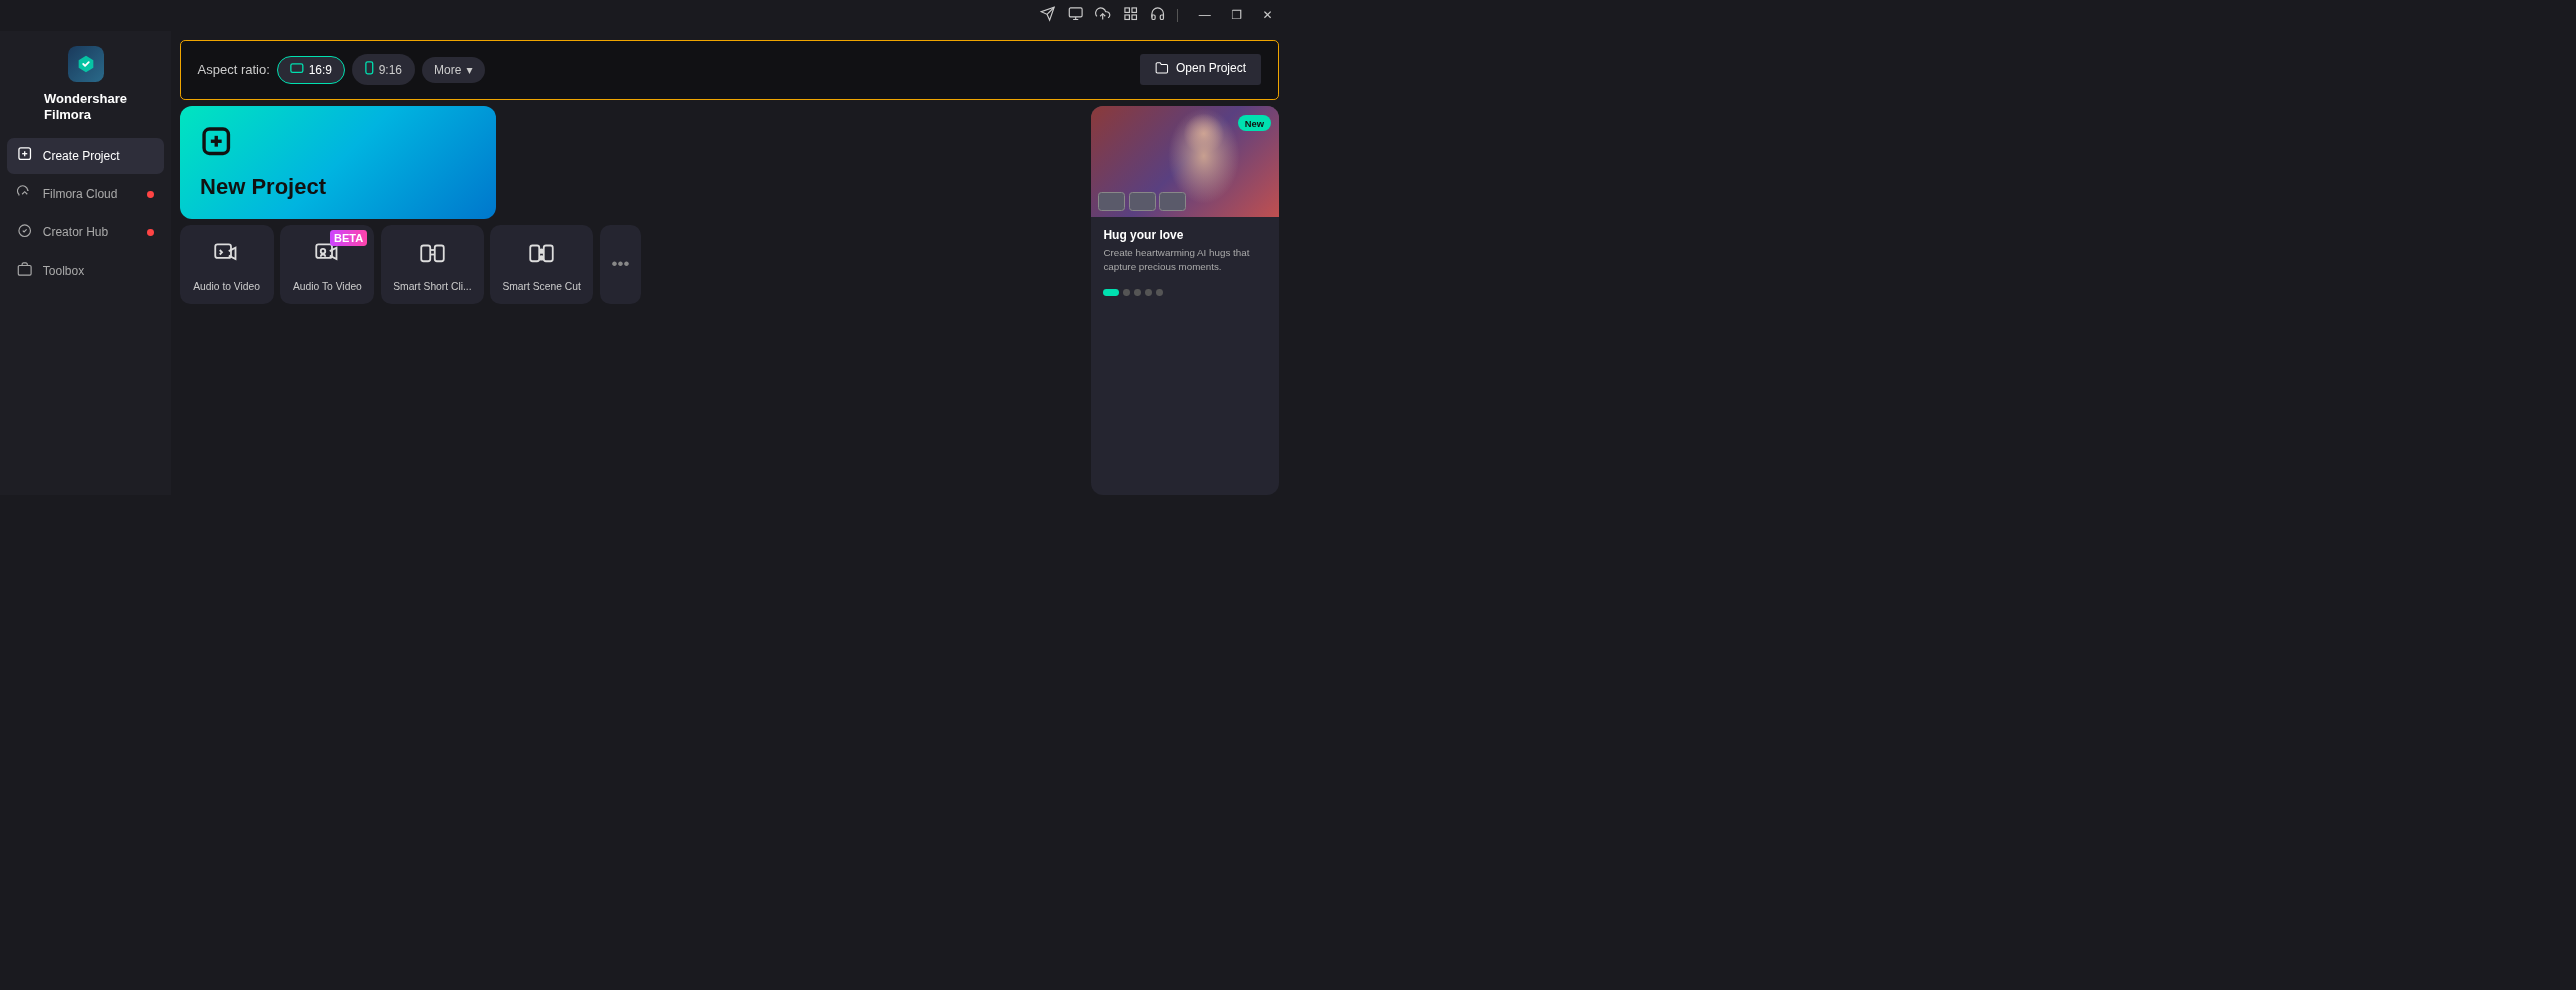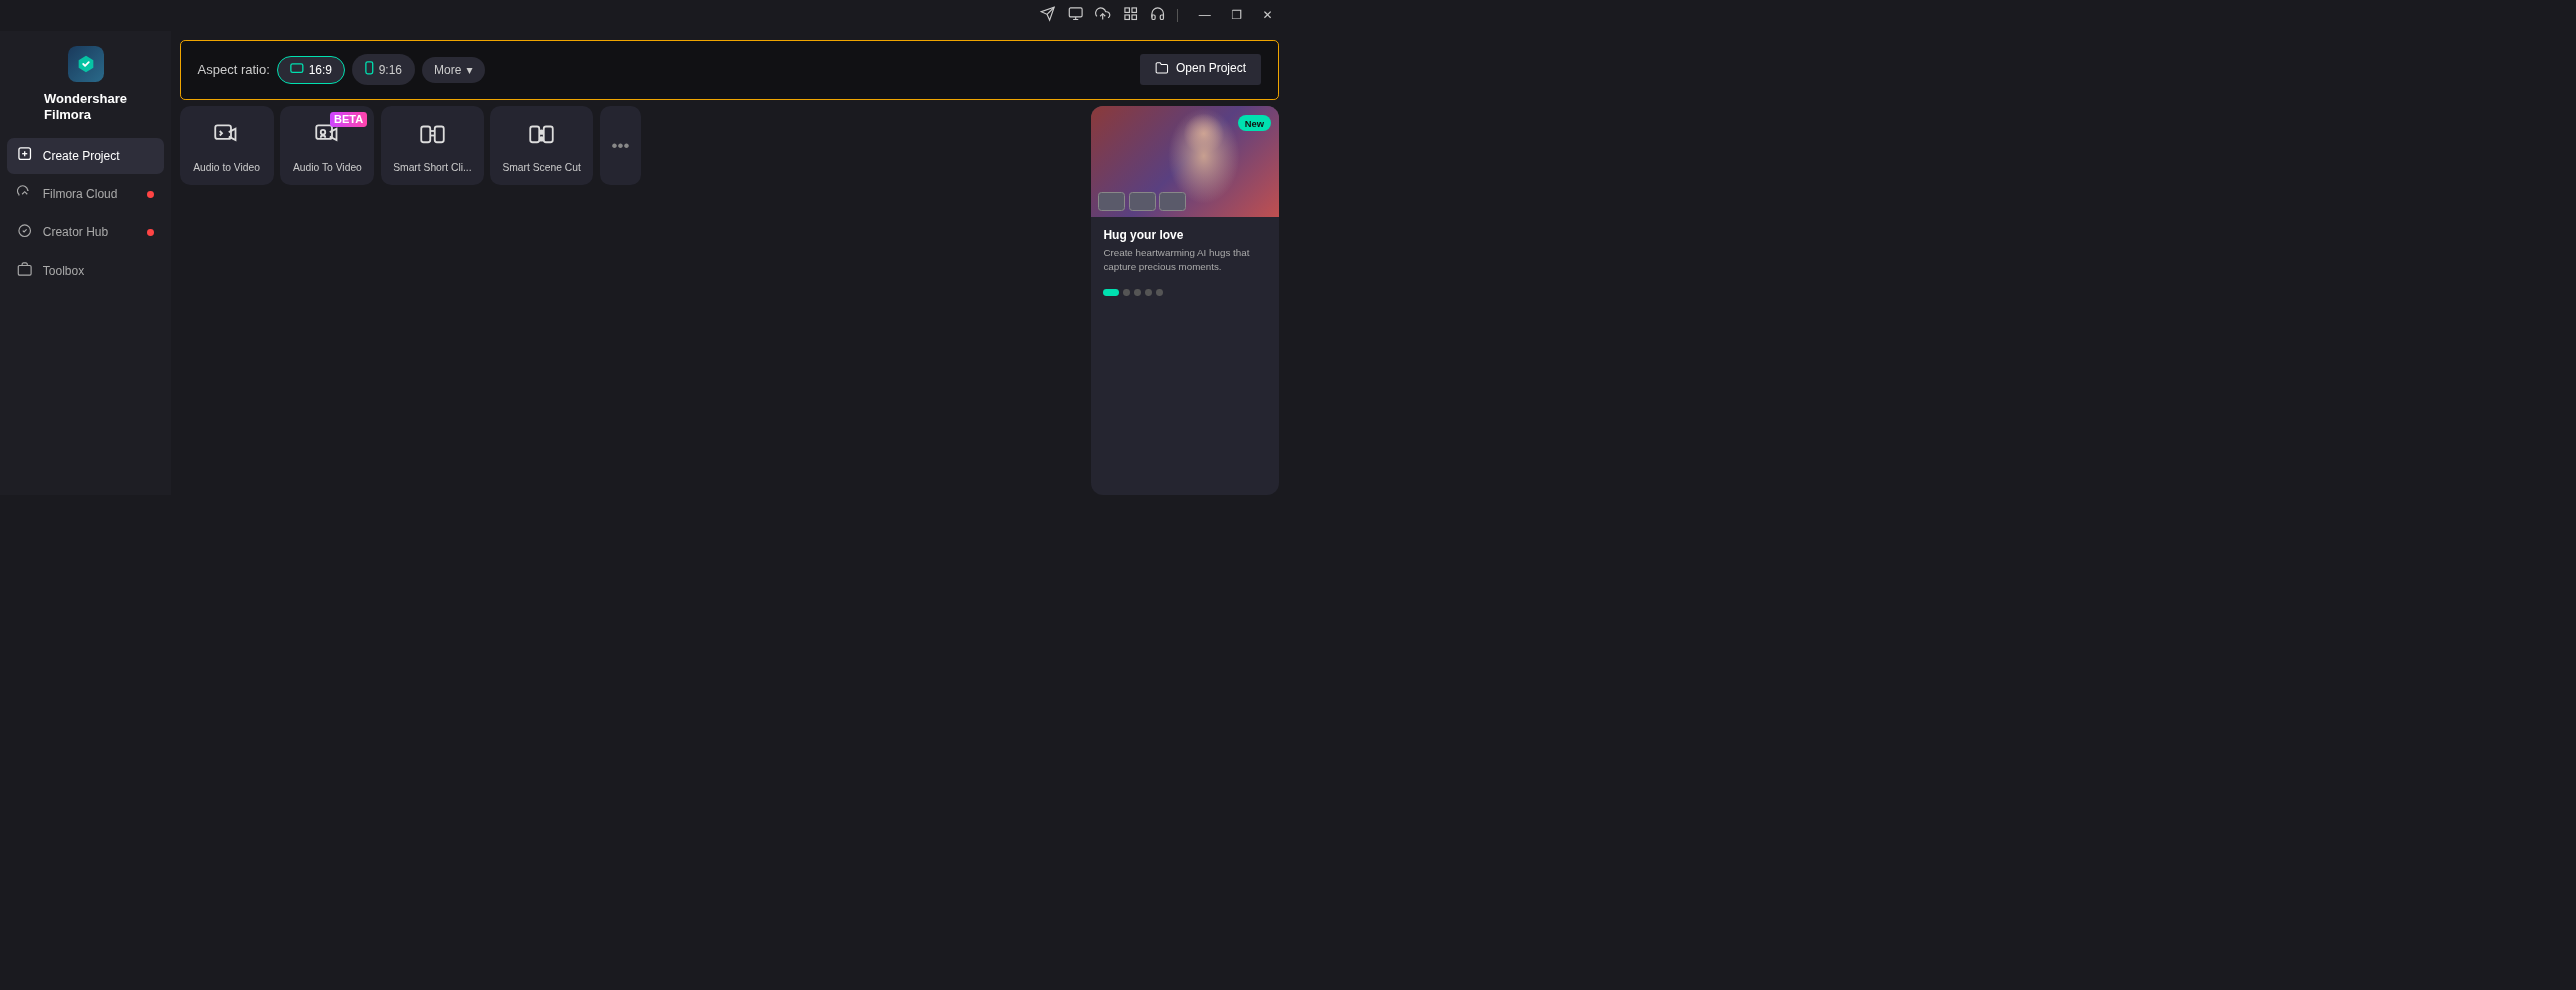--- a/index.html
+++ b/index.html
@@ -530,20 +530,30 @@
             </svg>
         </span>
         <span>Open Project</span>
       </button>
     </div>
 
     <div class="project-grid">
 
       <div class="left-section">
 
+        <div class="new-project-card">
+          <div class="new-project-icon">
+            <svg width="32.5" height="32.5" viewBox="0 0 24 24" fill="none" stroke="#111" stroke-width="2.5">
+                <rect x="3" y="3" width="18" height="18" rx="4"></rect>
+                <line x1="12" y1="8" x2="12" y2="16"></line>
+                <line x1="8" y1="12" x2="16" y2="12"></line>
+              </svg>
+          </div>
+          <div class="new-project-label">New Project</div>
+        </div>
 
         <div class="tools-bottom">
           <div class="tool-card">
             <div class="tool-icon">
               <svg width="27" height="27" viewBox="0 0 24 24" fill="none" stroke="#ddd" stroke-width="1.6">
                   <rect x="2" y="3" width="14" height="12" rx="2"></rect>
                   <path d="M14 9l6-3v10l-6-3"></path>
                   <path d="M6 8l2 2-2 2"></path>
                 </svg>
             </div>

